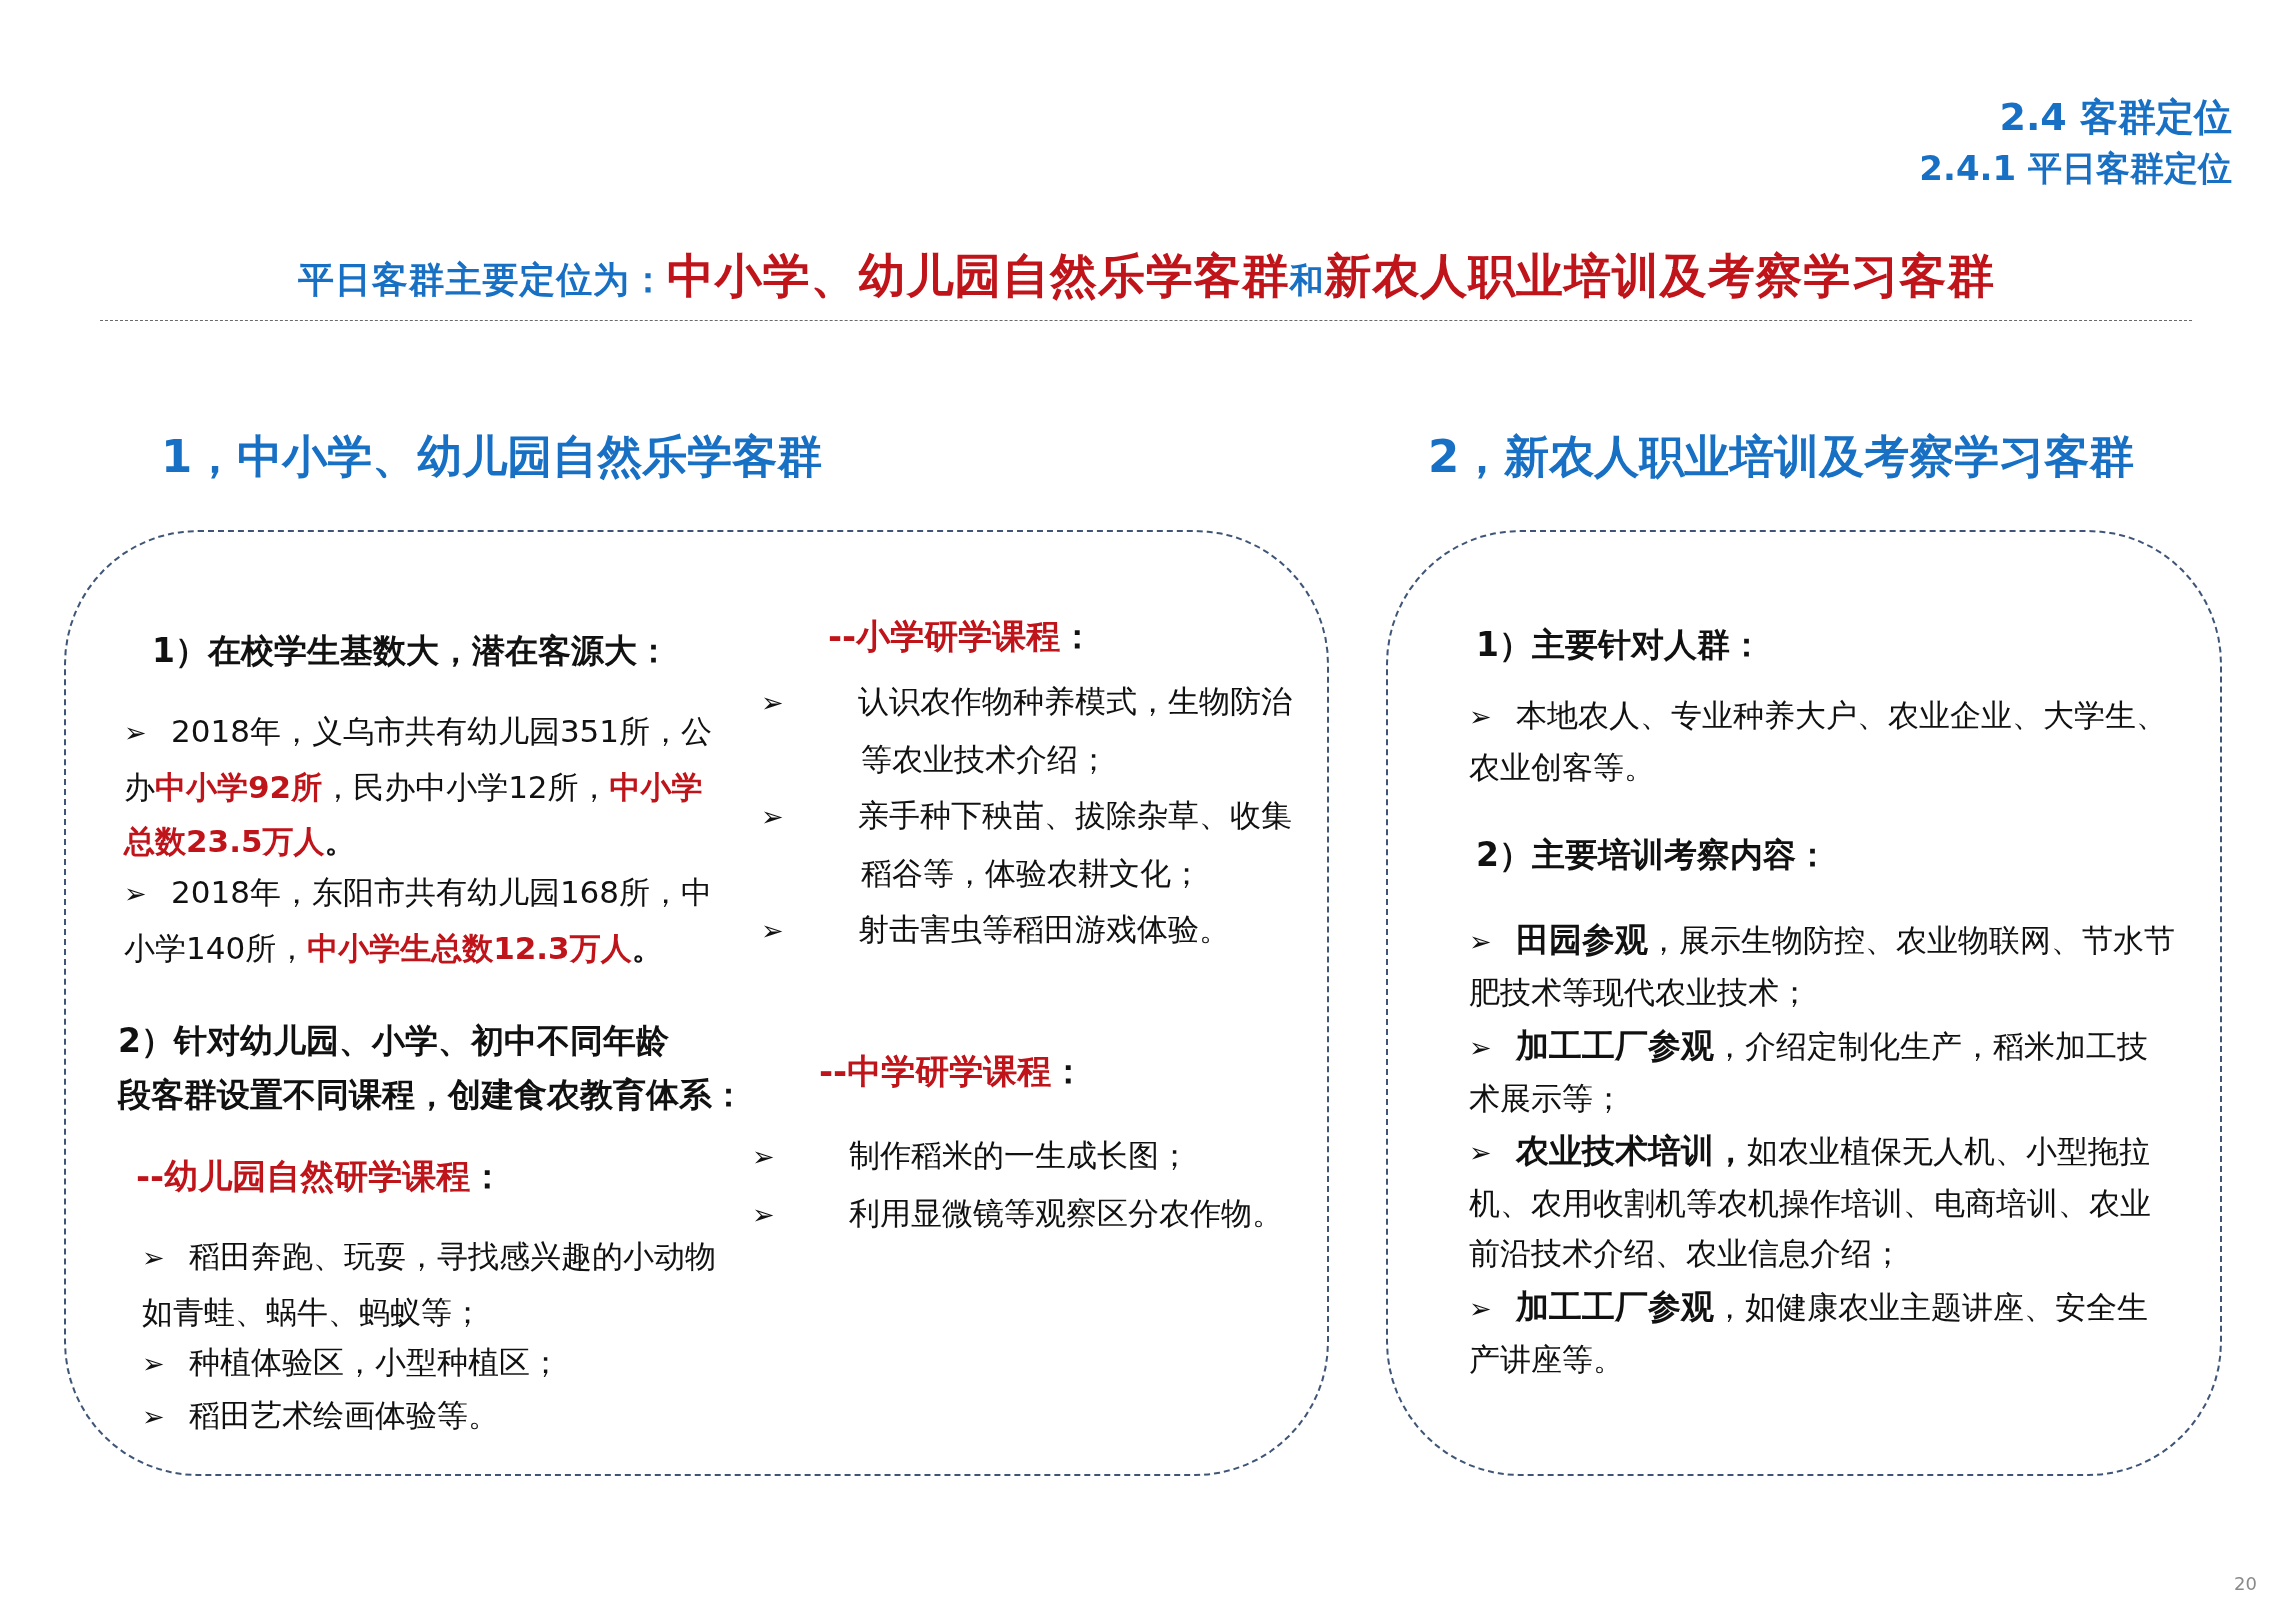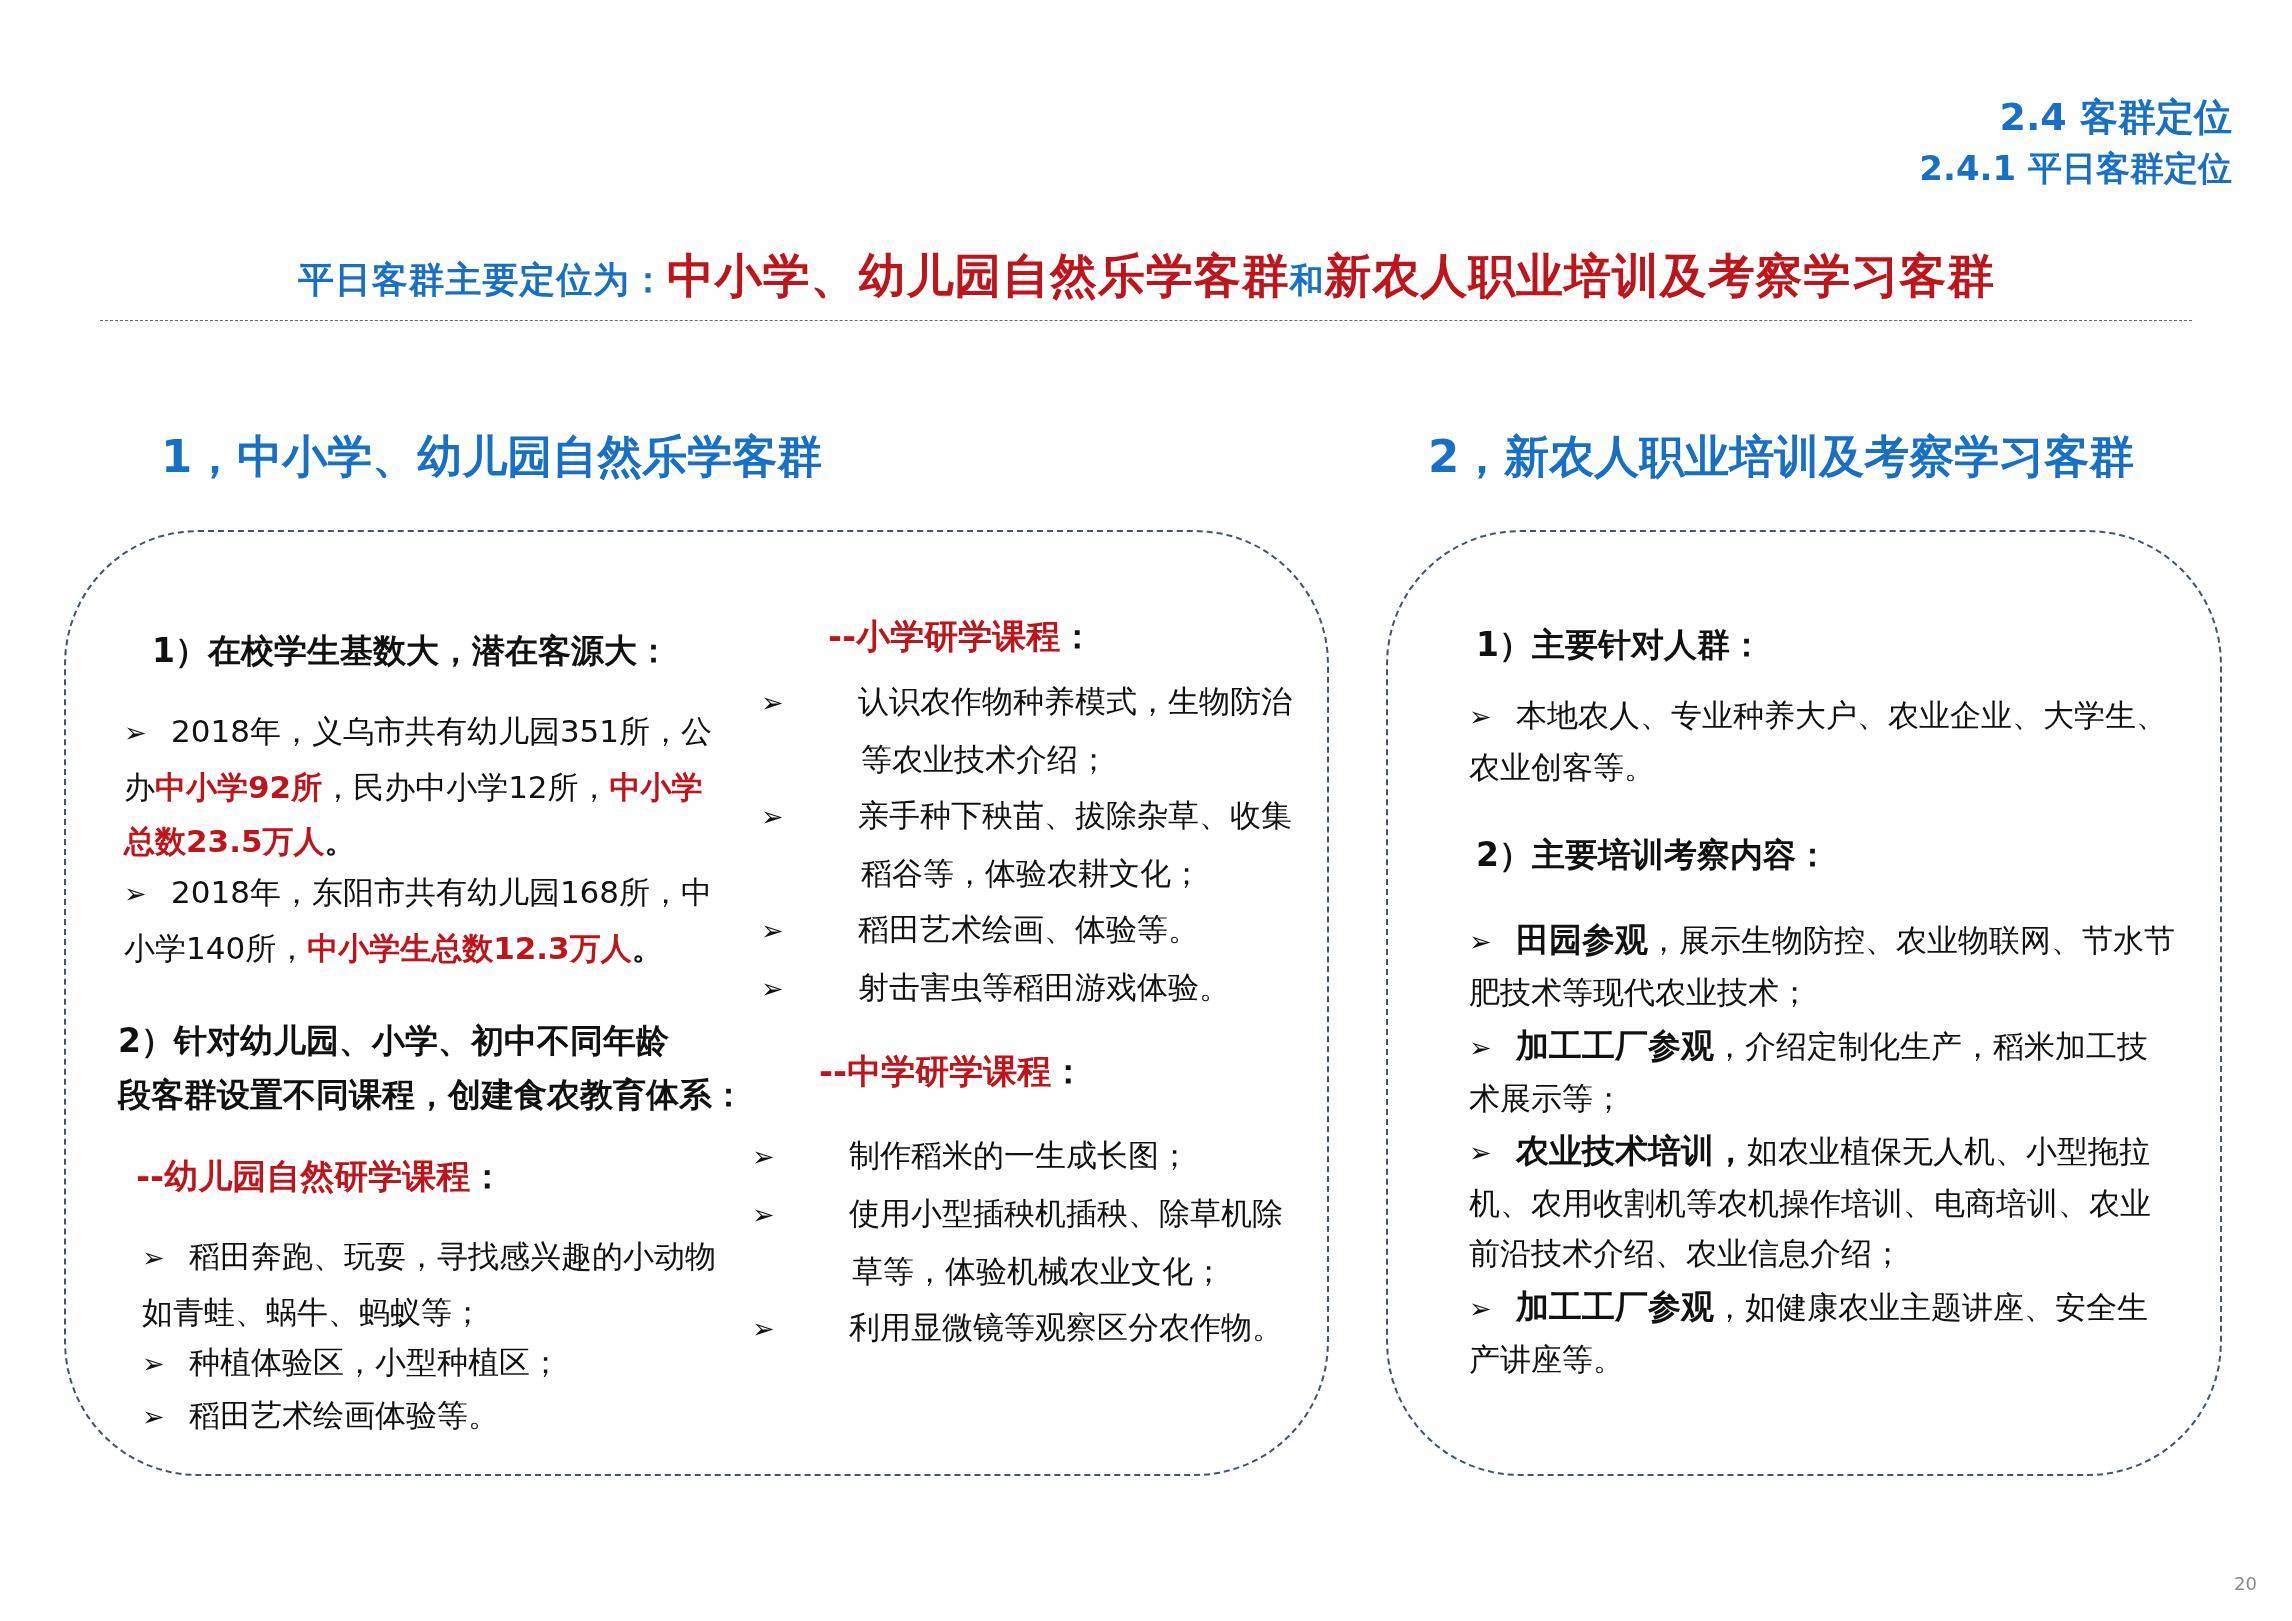--- a/index.html
+++ b/index.html
@@ -103,31 +103,29 @@
   <span class="li" style="margin-top:-3.6px;"><span class="arrow">➢</span><span>稻田艺术绘画体验等。</span></span>
 </div>
 
 <div class="h-red" style="left:828px; top:609px;">
   <span class="lbl">--小学研学课程</span><span class="colon">：</span>
 </div>
 
 <div class="txt" style="left:811px; top:673px; width:484px; line-height:56px;">
   <span class="li indent"><span class="arrow">➢</span><span>认识农作物种养模式，生物防治等农业技术介绍；</span></span>
   <span class="li indent"><span class="arrow">➢</span><span>亲手种下秧苗、拔除杂草、收集稻谷等，体验农耕文化；</span></span>
-  <span class="li indent"><span class="arrow">➢</span><span>稻田艺术绘画、体验等。</span></span>
   <span class="li indent"><span class="arrow">➢</span><span>射击害虫等稻田游戏体验。</span></span>
 </div>
 
 <div class="h-red" style="left:819px; top:1044px;">
   <span class="lbl">--中学研学课程</span><span class="colon">：</span>
 </div>
 
 <div class="txt" style="left:802px; top:1127px; width:484px; line-height:56px;">
   <span class="li indent"><span class="arrow">➢</span><span>制作稻米的一生成长图；</span></span>
-  <span class="li indent"><span class="arrow">➢</span><span>使用小型插秧机插秧、除草机除草等，体验机械农业文化；</span></span>
   <span class="li indent"><span class="arrow">➢</span><span>利用显微镜等观察区分农作物。</span></span>
 </div>
 
 <div class="h-item" style="left:1476px; top:618px;">1）主要针对人群：</div>
 
 <div class="txt" style="left:1469px; top:690px; width:708px; line-height:50px;">
   <span class="arrow">➢</span><span>本地农人、专业种养大户、农业企业、大学生、农业创客等。</span>
 </div>
 
 <div class="h-item" style="left:1476px; top:828px;">2）主要培训考察内容：</div>

